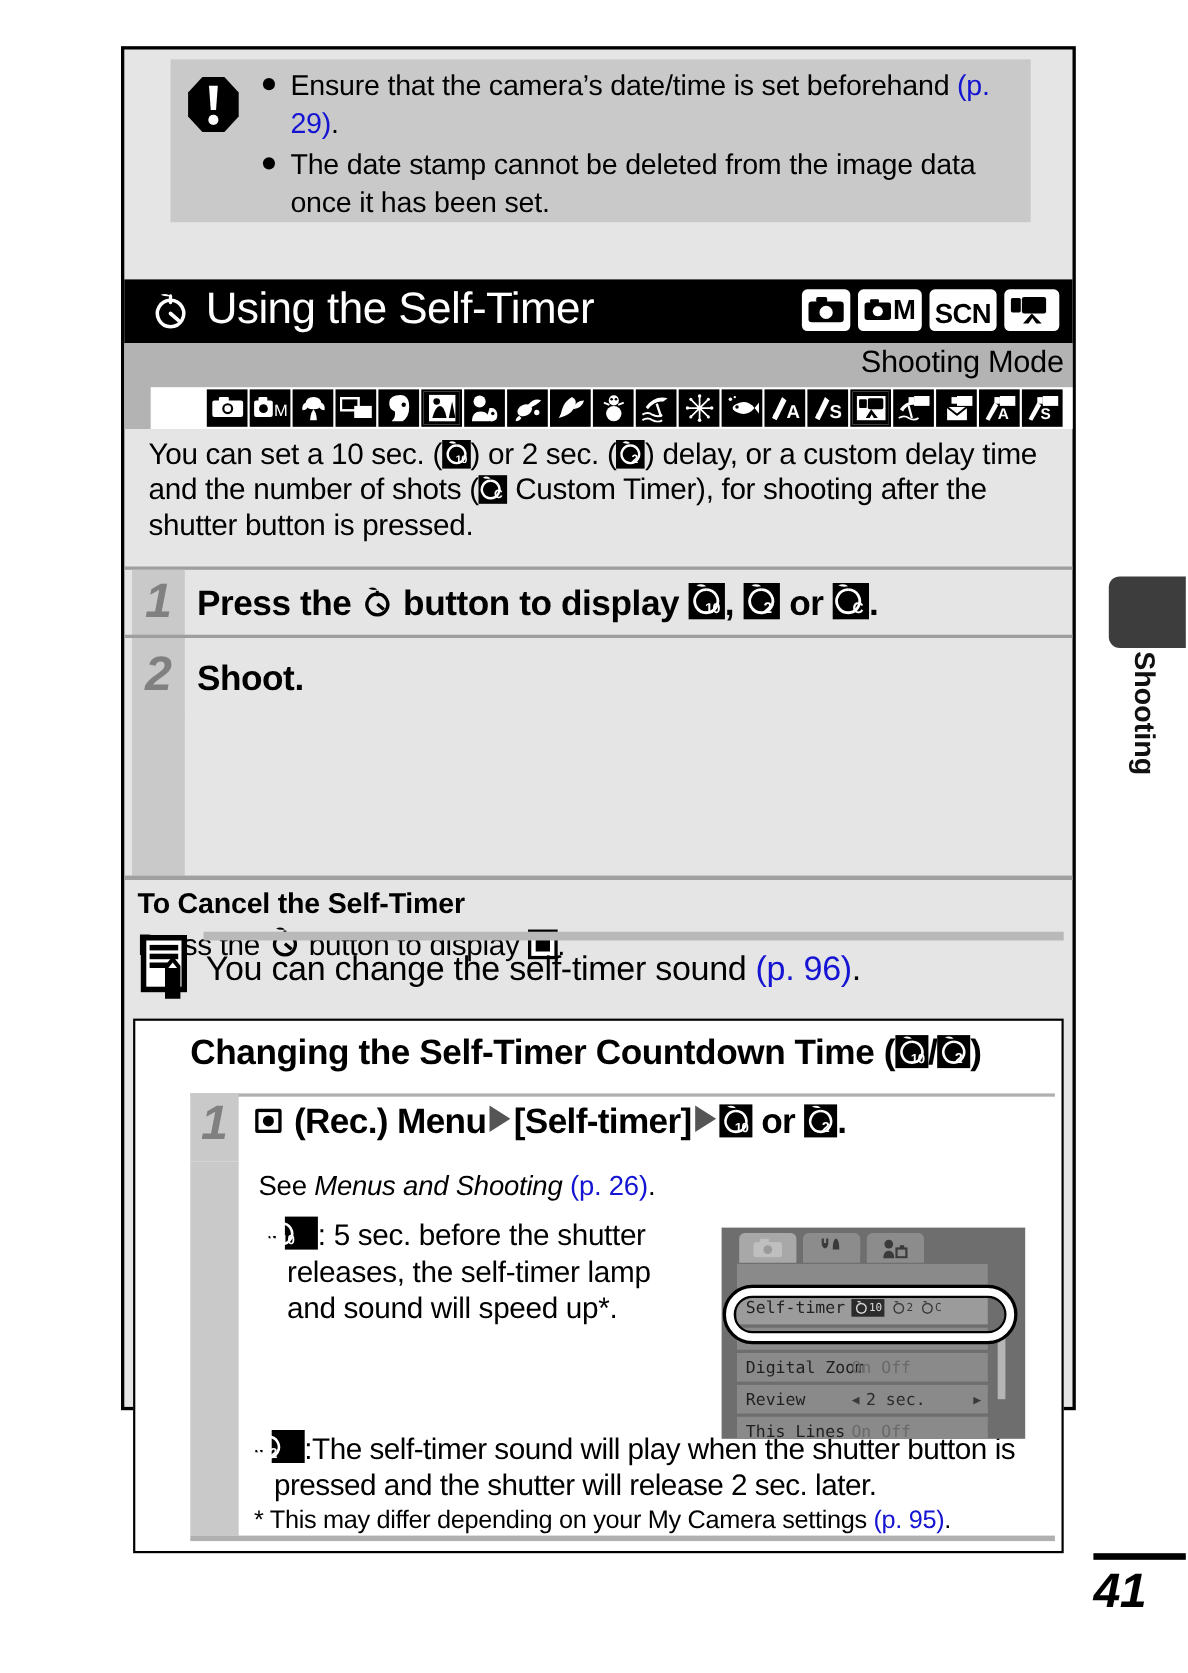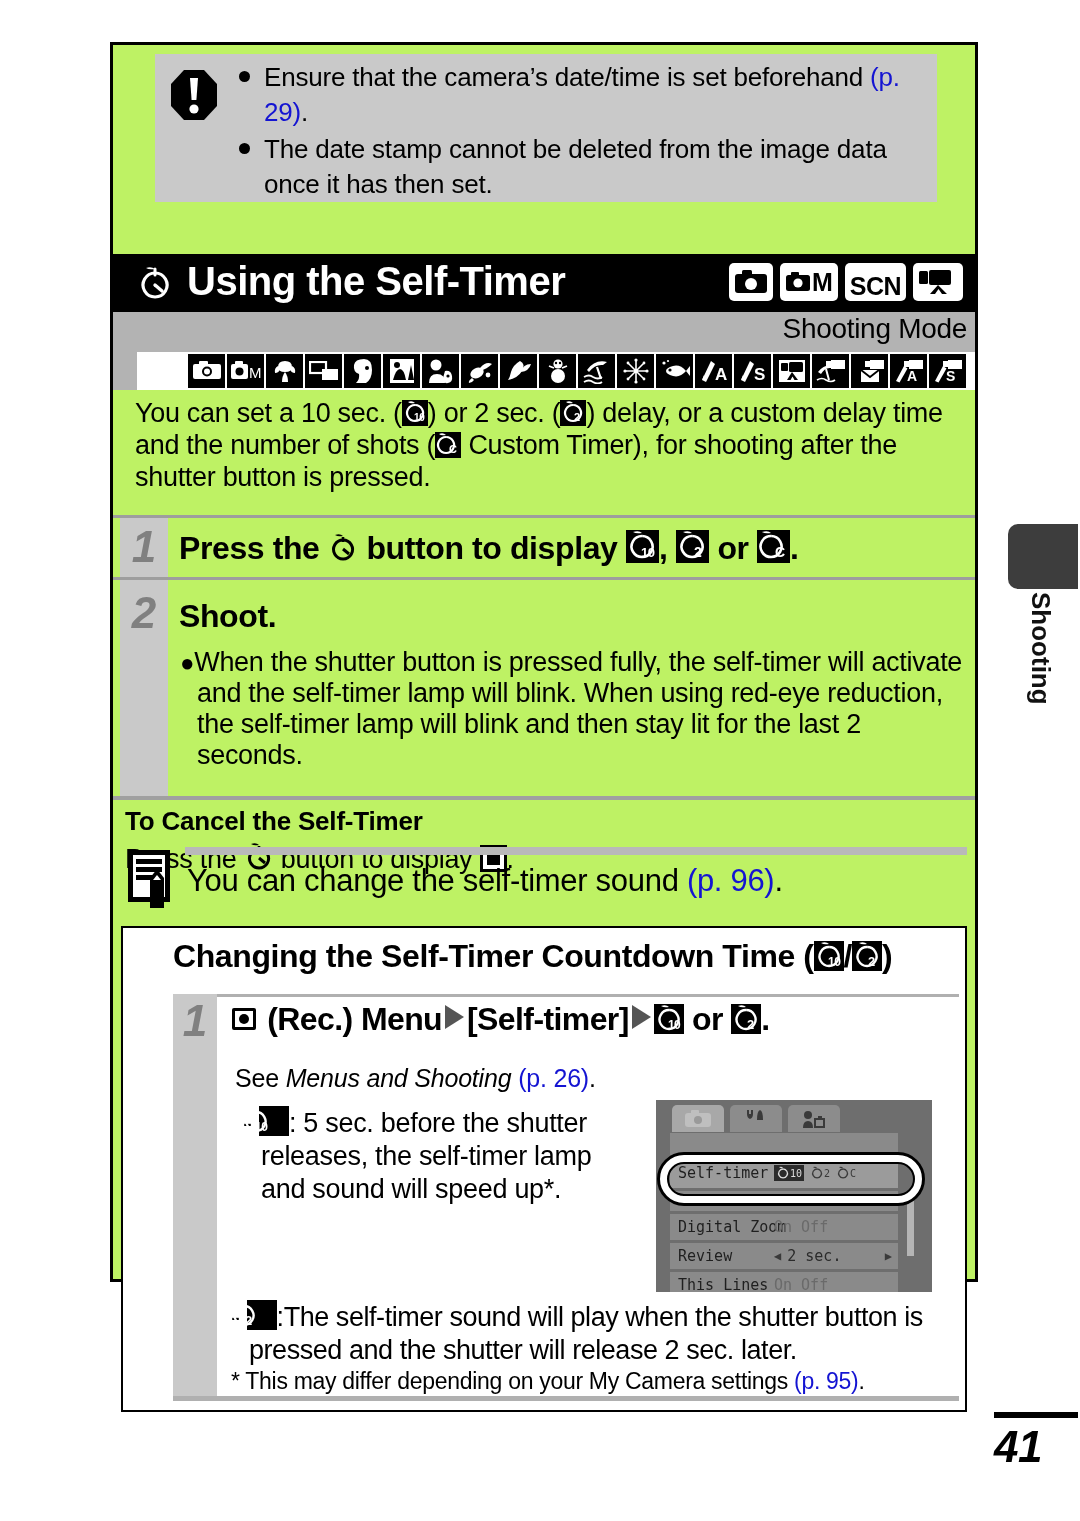--- a/index.html
+++ b/index.html
@@ -23,21 +23,21 @@
     width: 1080px; height: 1521px;
   }
   .content-frame {
     position: absolute;
     left: 110px;
     top: 42px;
     width: 868px;
     height: 1240px;
     border: 3px solid #000;
     box-sizing: border-box;
-    background: #bef264;
+    background: #e5e5e5;
   }
 
   
   .warning-box {
     position: absolute;
     left: 42px;
     top: 9px;
     width: 782px;
     height: 148px;
     background: #c9c9c9;
@@ -88,21 +88,21 @@
     left: 24px;
     top: 11px;
     width: 36px;
     height: 36px;
   }
   .title-text {
     position: absolute;
     left: 74px;
     top: 5px;
     font-size: 40px;
-    font-weight: bold;
+    font-weight: normal;
     letter-spacing: -0.5px;
     white-space: nowrap;
   }
   .mode-chips {
     position: absolute;
     right: 12px;
     top: 9px;
     display: flex;
     gap: 7px;
   }
@@ -442,21 +442,21 @@
     top: 468px;
     width: 786px;
     height: 5px;
     background: #b0b0b0;
   }
 
   
   .lcd {
     position: absolute;
     left: 533px;
-    top: 172px;
+    top: 188px;
     width: 276px;
     height: 192px;
     background: #6e6e6e;
     overflow: hidden;
   }
   .lcd-tabs {
     position: absolute;
     left: 16px; top: 5px;
     display: flex;
     gap: 6px;
@@ -584,21 +584,21 @@
         <path d="M21 10 h8 l-1.6 22 h-4.8 z" fill="#fff"></path>
         <circle cx="25" cy="41" r="4.6" fill="#fff"></circle>
       </svg>
       <div class="warn-list">
         <div class="warn-item">
           <span class="bullet"></span>
           <span>Ensure that the camera’s date/time is set beforehand </span><span class="pref">(p. 29)</span><span>.</span>
         </div>
         <div class="warn-item">
           <span class="bullet"></span>
-          <span>The date stamp cannot be deleted from the image data once it has then set.</span>
+          <span>The date stamp cannot be deleted from the image data once it has been set.</span>
         </div>
       </div>
     </div>
 
     <div class="title-bar">
       <svg class="title-timer-icon" viewBox="0 0 36 36">
         <path d="M18 8 a12 12 0 1 0 0.1 0" fill="none" stroke="#fff" stroke-width="3.2" stroke-linecap="round"></path>
         <path d="M18 10 l0 -6" stroke="#fff" stroke-width="3" stroke-linecap="round"></path>
         <path d="M18 20 l7 6" stroke="#fff" stroke-width="3.4" stroke-linecap="round"></path>
         <path d="M9 3 q5 -2 9 1 q-6 1 -9 -1 z" fill="#fff"></path>
@@ -869,23 +869,20 @@
     </div>
 
     <div class="step-row" style="top:532px;height:72px;">
       <div class="step-band" style="height:72px;"></div>
       <div class="step-num" style="top:8px;">2</div>
       <div class="step-text" style="top:18px;">Shoot.</div>
     </div>
 
     <div class="bullet-block">
       <div class="gray-band"></div>
-      <div class="btext">
-        <span style="font-size:24px;">●</span><span>When the shutter button is pressed fully, the self-timer will activate and the self-timer lamp will blink. When using red-eye reduction, the self-timer lamp will blink and then stay lit for the last 2 seconds.</span>
-      </div>
     </div>
 
     <div class="rule-gray" style="top:751px;"></div>
 
     <div class="cancel-head">To Cancel the Self-Timer</div>
     <div class="cancel-body">
       <span>Press the </span><span class="ic ic-md" style="background:transparent;"><svg width="30" height="30" viewBox="0 0 30 30">
             <path d="M15 7 a9.5 9.5 0 1 0 .1 0" fill="none" stroke="#000" stroke-width="3"></path>
             <path d="M15 9 v-5" stroke="#000" stroke-width="2.6"></path>
             <path d="M15 16 l6 5" stroke="#000" stroke-width="3"></path>

